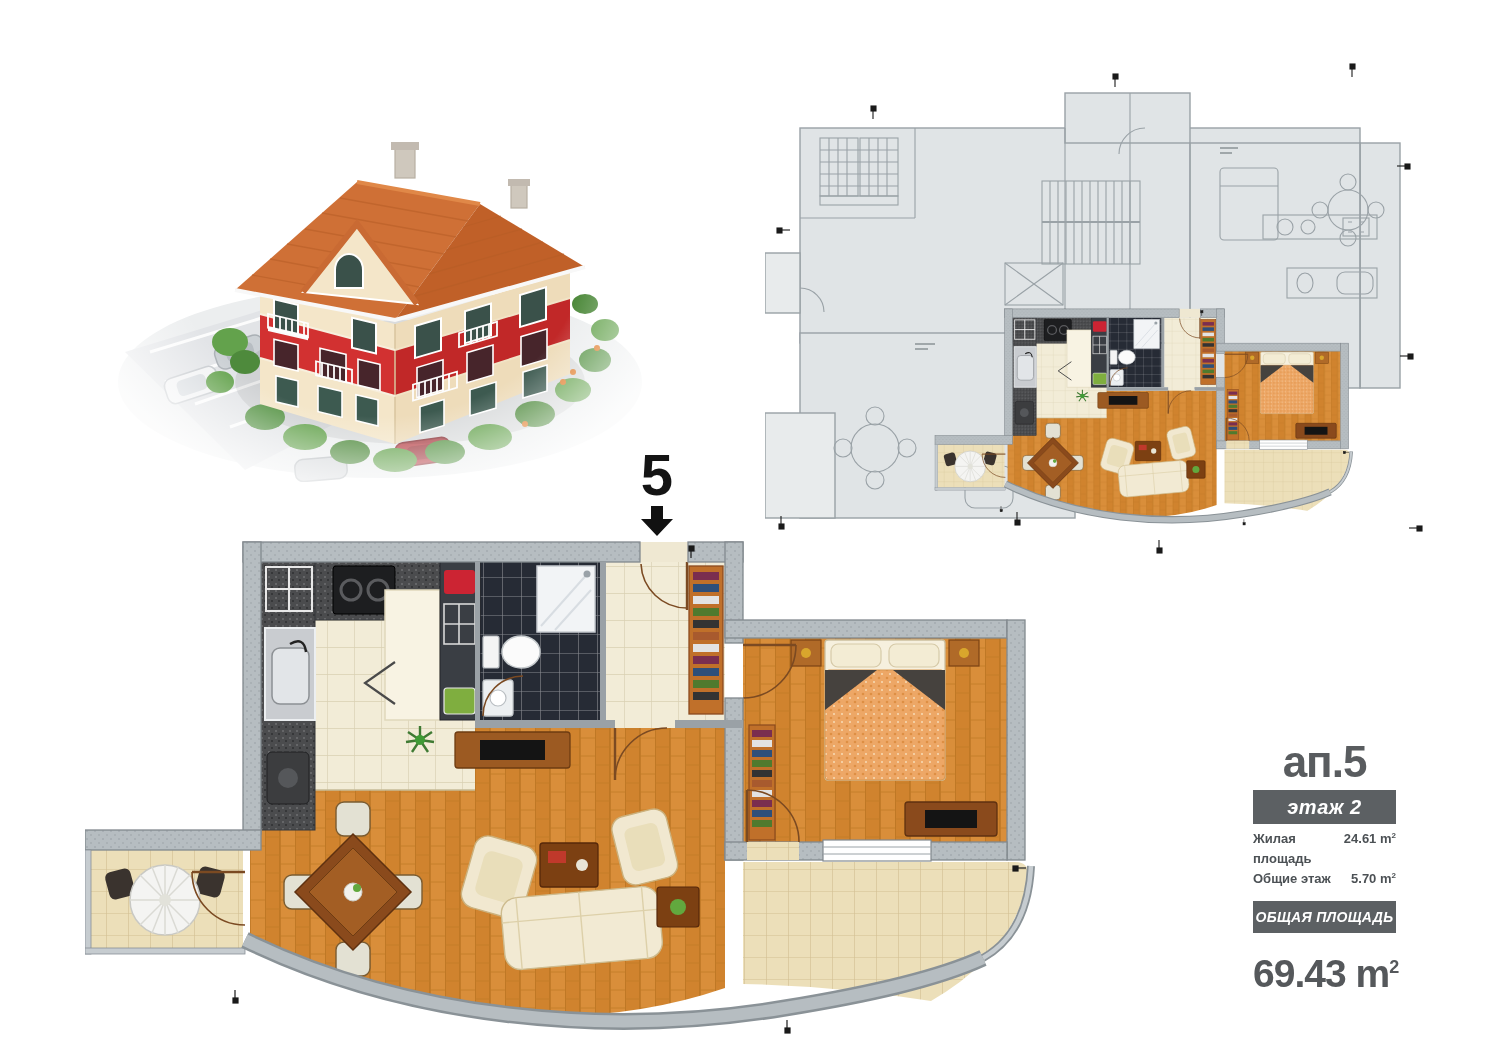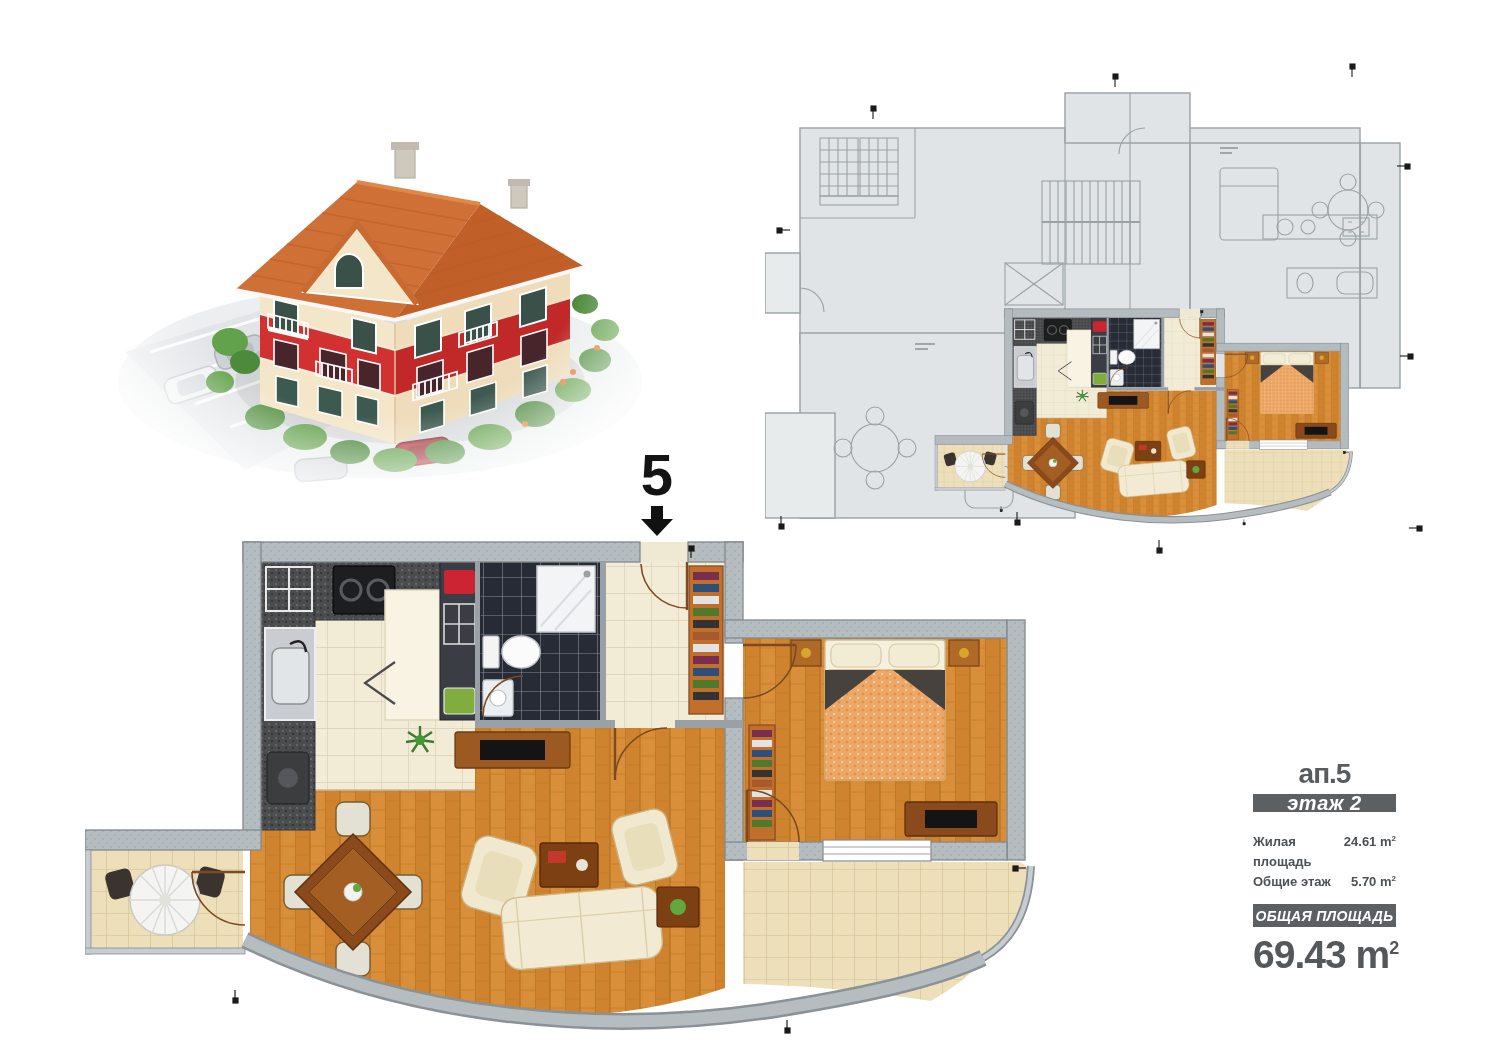--- a/index.html
+++ b/index.html
@@ -19,29 +19,29 @@
   svg{display:block;}
 
   
   #marker5{left:620px;top:446px;width:74px;text-align:center;}
   #marker5 .m5num{font-size:58px;font-weight:900;color:#141414;line-height:1.0;
     font-family:"Liberation Sans","DejaVu Sans",sans-serif;}
   #marker5 svg{margin:2px auto 0 auto;display:block;}
 
   
   #info-panel{left:1253px;top:740px;width:143px;color:#55585b;}
-  .ip-title{font-size:28px;font-weight:900;text-align:center;line-height:1.0;color:#595c5f;letter-spacing:-1px;margin-top:20px;}
-  .ip-bar{margin-top:6px;background:#5c6063;color:#fff;height:18px;display:flex;align-items:center;justify-content:center;}
+  .ip-title{font-size:44px;font-weight:900;text-align:center;line-height:1.0;color:#595c5f;letter-spacing:-1px;}
+  .ip-bar{margin-top:6px;background:#5c6063;color:#fff;height:34px;display:flex;align-items:center;justify-content:center;}
   .ip-bar span{font-size:20px;font-weight:800;font-style:italic;letter-spacing:0.5px;}
-  .ip-rows{margin-top:20px;}
+  .ip-rows{margin-top:5px;}
   .ip-row{display:flex;justify-content:space-between;font-size:13px;font-weight:700;color:#4c5155;line-height:1.55;}
   .ip-val sup{font-size:8px;}
-  .ip-bar2{margin-top:12px;background:#5c6063;color:#fff;height:23px;display:flex;align-items:center;justify-content:center;}
+  .ip-bar2{margin-top:12px;background:#5c6063;color:#fff;height:32px;display:flex;align-items:center;justify-content:center;}
   .ip-bar2 span{font-size:14px;font-weight:800;font-style:italic;letter-spacing:0.3px;}
-  .ip-total{margin-top:6px;font-size:39px;font-weight:900;text-align:center;color:#55585b;letter-spacing:-1px;}
+  .ip-total{margin-top:19px;font-size:39px;font-weight:900;text-align:center;color:#55585b;letter-spacing:-1px;}
   .ip-total sup{font-size:18px;}
 </style>
 </head>
 <body>
 
 <div id="stage">
 
   <svg class="abs" style="width:0;height:0;left:0;top:0" aria-hidden="true">
     <defs>
       <pattern id="pWood" width="30" height="18" patternUnits="userSpaceOnUse">

